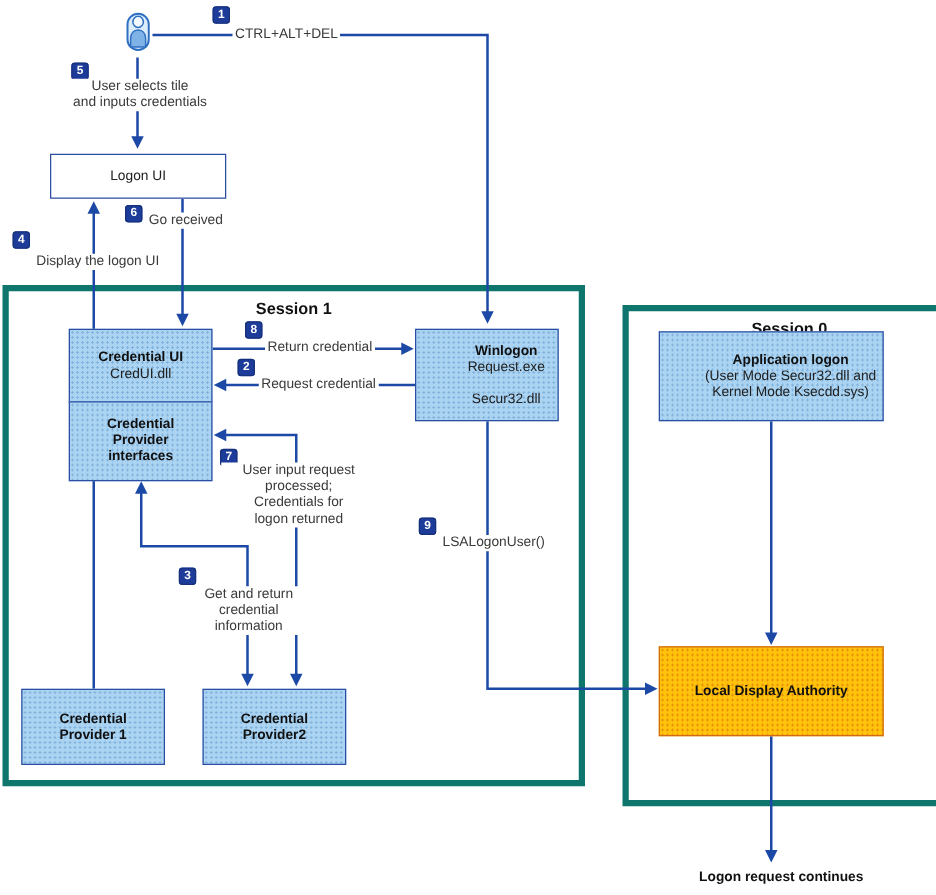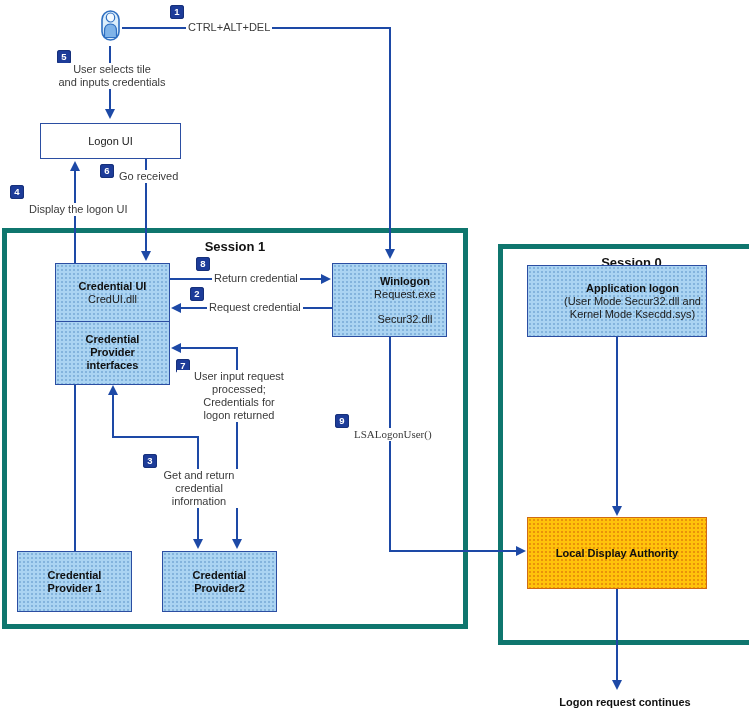--- a/index.html
+++ b/index.html
@@ -46,21 +46,21 @@
     background:#fff;padding:0 2px;white-space:nowrap;}
   .lbl.center{text-align:center;white-space:normal;}
   #lbl-ctrl{left:186px;top:21px;}
   #lbl-step5{left:40px;top:63px;width:140px;}
   #lbl-go{left:117px;top:170px;}
   #lbl-display{left:27px;top:203px;}
   #lbl-return{left:212px;top:272px;}
   #lbl-request{left:207px;top:301px;}
   #lbl-step7{left:177px;top:370px;width:120px;}
   #lbl-step3{left:142px;top:469px;width:110px;}
-  #lbl-lsalogon{left:352px;top:428px;font-family:Liberation Serif, serif;}
+  #lbl-lsalogon{left:352px;top:428px;}
   #lbl-footer{left:523px;top:696px;width:200px;text-align:center;font-weight:bold;
     color:#111;background:transparent;}
   
   #user-icon{position:absolute;left:97px;top:9px;z-index:2;}
 </style>
 </head>
 <body>
 
 <div class="canvas">
 

